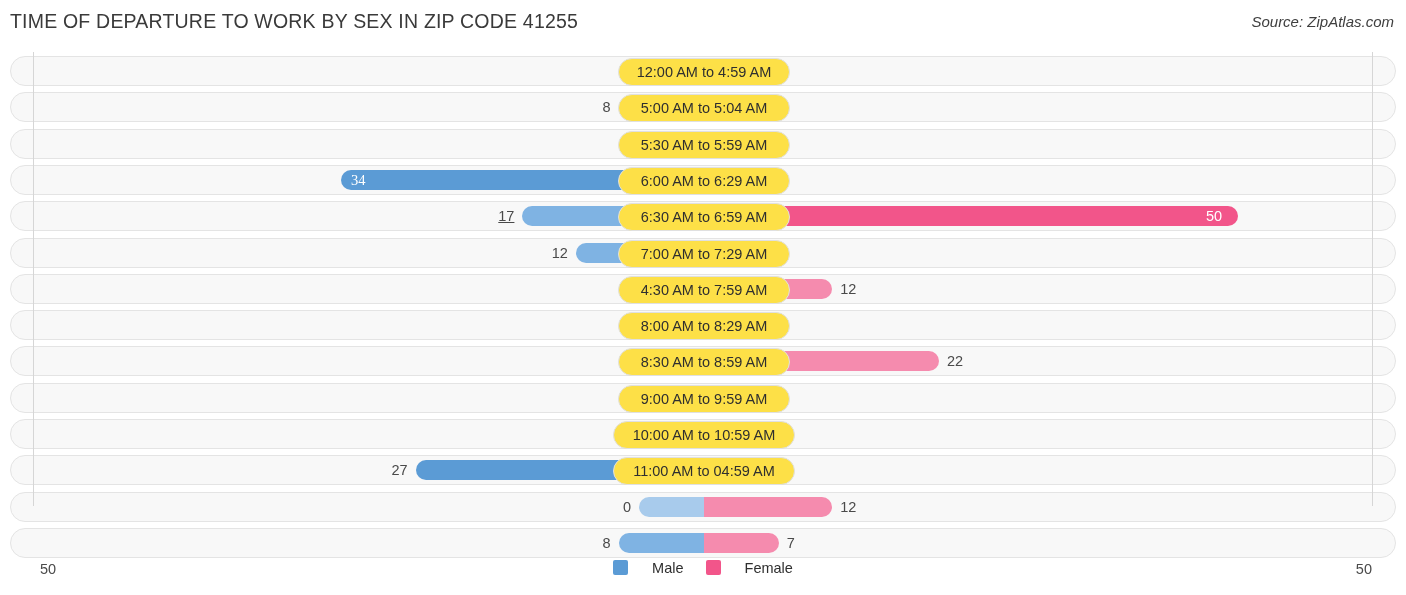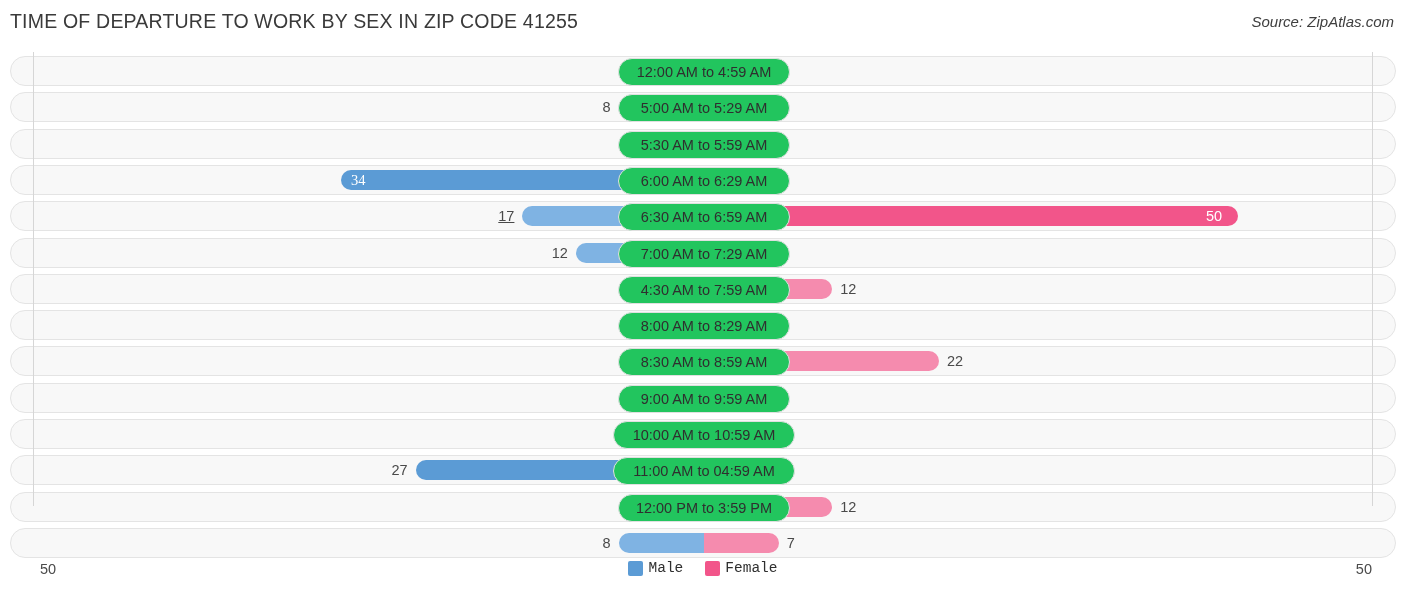--- a/index.html
+++ b/index.html
@@ -87,21 +87,21 @@
   .bar-value.outside-left  { text-align: right; }
   .bar-value.outside-right { text-align: left; }
   .bar-value.inside {
     color: #ffffff;
   }
   .cat-pill {
     position: absolute;
     top: 1px;
     height: 28px;
     line-height: 27px;
-    background: #22c55e;
+    background: #fde047;
     border: 1px solid #e0e0e0;
     border-radius: 14px;
     font-size: 14.5px;
     color: #2f2f2f;
     text-align: center;
     white-space: nowrap;
     z-index: 4;
     padding: 0 8px;
   }
   
@@ -123,23 +123,22 @@
     position: absolute;
     left: 0; top: 560px;
     width: 1406px;
     display: flex;
     justify-content: center;
     align-items: center;
     gap: 22px;
   }
   .legend-item {
     display: flex;
-    align-items: center;
-    gap: 5px;
-    font-family: Liberation Mono, monospace;
+    align-items: flex-start;
+    gap: 24px;
   }
   .legend-swatch {
     width: 15px; height: 15px;
     border-radius: 2px;
     display: inline-block;
   }
   .legend-label {
     font-size: 14.5px;
     color: #2f2f2f;
   }
@@ -164,21 +163,21 @@
             <div class="bar-value outside-right" style="left: 766px;">0</div>
             <div class="cat-pill" style="left: 607px; width: 172px;">12:00 AM to 4:59 AM</div>
           </div>
         </div>
         <div class="row" style="top: 40.3px;">
           <div class="row-inner">
             <div class="bar male" style="left: 607.56px; width: 85.44px; background: rgb(127, 179, 227);"></div>
             <div class="bar female" style="left: 693px; width: 65px; background: rgb(247, 168, 196);"></div>
             <div class="bar-value outside-left" style="left: 559.56px; width: 40px;">8</div>
             <div class="bar-value outside-right" style="left: 766px;">0</div>
-            <div class="cat-pill" style="left: 607px; width: 172px;">5:00 AM to 5:29 AM</div>
+            <div class="cat-pill" style="left: 607px; width: 172px;">5:00 AM to 5:04 AM</div>
           </div>
         </div>
         <div class="row" style="top: 76.6px;">
           <div class="row-inner">
             <div class="bar male" style="left: 628px; width: 65px; background: rgb(168, 203, 236);"></div>
             <div class="bar female" style="left: 693px; width: 65px; background: rgb(247, 168, 196);"></div>
             <div class="bar-value outside-left" style="left: 580px; width: 40px;">0</div>
             <div class="bar-value outside-right" style="left: 766px;">0</div>
             <div class="cat-pill" style="left: 607px; width: 172px;">5:30 AM to 5:59 AM</div>
           </div>
@@ -263,21 +262,20 @@
             <div class="bar-value outside-right" style="left: 766px;">0</div>
             <div class="cat-pill" style="left: 602px; width: 182px;">11:00 AM to 04:59 AM</div>
           </div>
         </div>
         <div class="row" style="top: 439.6px;">
           <div class="row-inner">
             <div class="bar male" style="left: 628px; width: 65px; background: rgb(168, 203, 236);"></div>
             <div class="bar female" style="left: 693px; width: 128.16px; background: rgb(245, 139, 174);"></div>
             <div class="bar-value outside-left" style="left: 580px; width: 40px;">0</div>
             <div class="bar-value outside-right" style="left: 829.16px;">12</div>
-            <div class="cat-pill" style="left: 607px; width: 172px;">12:00 PM to 3:59 PM</div>
           </div>
         </div>
         <div class="row" style="top: 475.9px;">
           <div class="row-inner">
             <div class="bar male" style="left: 607.56px; width: 85.44px; background: rgb(127, 179, 227);"></div>
             <div class="bar female" style="left: 693px; width: 74.76px; background: rgb(245, 139, 174);"></div>
             <div class="bar-value outside-left" style="left: 559.56px; width: 40px;">8</div>
             <div class="bar-value outside-right" style="left: 775.76px;">7</div>
           </div>
         </div>

